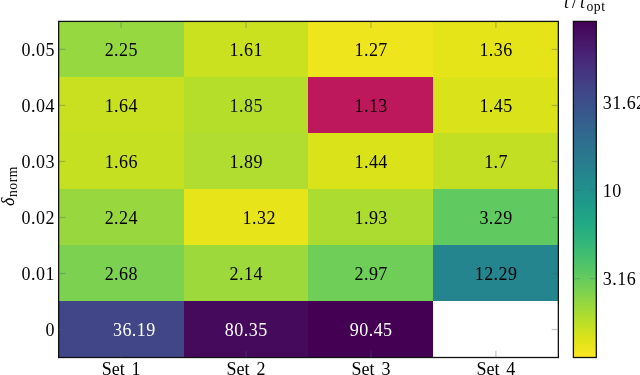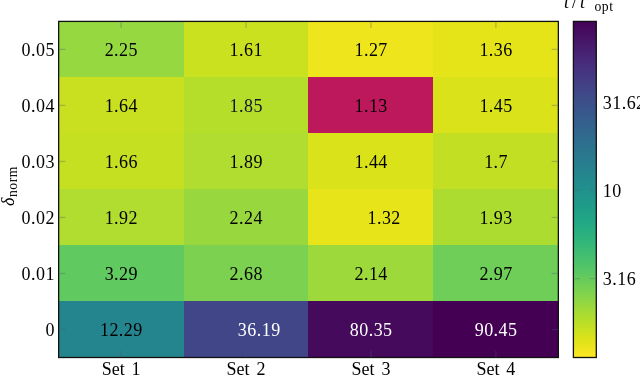--- a/index.html
+++ b/index.html
@@ -26,21 +26,21 @@
           transform:rotate(-90deg) translateZ(0);transform-origin:center center;white-space:nowrap;
           text-align:center;}
   .cbar{position:absolute;left:573.3px;top:21.3px;width:23.2px;height:336px;}
   .cbar-label{position:absolute;font-size:18px;line-height:1;color:#000;white-space:nowrap;transform:translateZ(0);letter-spacing:0.45px;}
   .cbar-title{position:absolute;font-size:18px;line-height:1;color:#000;white-space:nowrap;transform:translateZ(0);}
   sub{font-size:0.70em;line-height:0;vertical-align:-0.22em;}
   .ylabel sub{font-size:0.76em;letter-spacing:0.55px;}
   .ylabel .it{padding-right:0.6px;}
   .cbar-title .it{padding:0 1.4px;}
   .cbar-title .sl{padding:0 1.6px;}
-  .cbar-title sub{font-size:0.76em;letter-spacing:0.5px;margin-left:8px;}
+  .cbar-title sub{font-size:0.76em;letter-spacing:0.5px;}
   .it{font-style:italic;}
 </style>
 </head>
 <body>
 
 <div id="root">
 
   <div class="plot" style="left: 58.65px; top: 21.4px; width: 499.7px; height: 336.1px;">
     <div class="cellgrid" id="cellgrid" style="grid-template-columns: repeat(4, 124.925px); grid-template-rows: repeat(6, 56.0167px);">
         <div class="cell" style="background: rgb(149, 216, 64); color: rgb(0, 0, 0); justify-content: center;">
@@ -71,23 +71,20 @@
           <span>1.66</span>
         </div>
         <div class="cell" style="background: rgb(176, 221, 47); color: rgb(0, 0, 0);">
           <span>1.89</span>
         </div>
         <div class="cell" style="background: rgb(218, 227, 25); color: rgb(0, 0, 0);">
           <span>1.44</span>
         </div>
         <div class="cell" style="background: rgb(194, 223, 35); color: rgb(0, 0, 0);">
           <span>1.7</span>
-        </div>
-        <div class="cell" style="background: rgb(176, 221, 47); color: rgb(0, 0, 0);">
-          <span>1.92</span>
         </div>
         <div class="cell" style="background: rgb(152, 216, 62); color: rgb(0, 0, 0);">
           <span>2.24</span>
         </div>
         <div class="cell" style="background: rgb(231, 228, 25); color: rgb(0, 0, 0); padding-left: 26px;">
           <span>1.32</span>
         </div>
         <div class="cell" style="background: rgb(173, 220, 48); color: rgb(0, 0, 0);">
           <span>1.93</span>
         </div>

